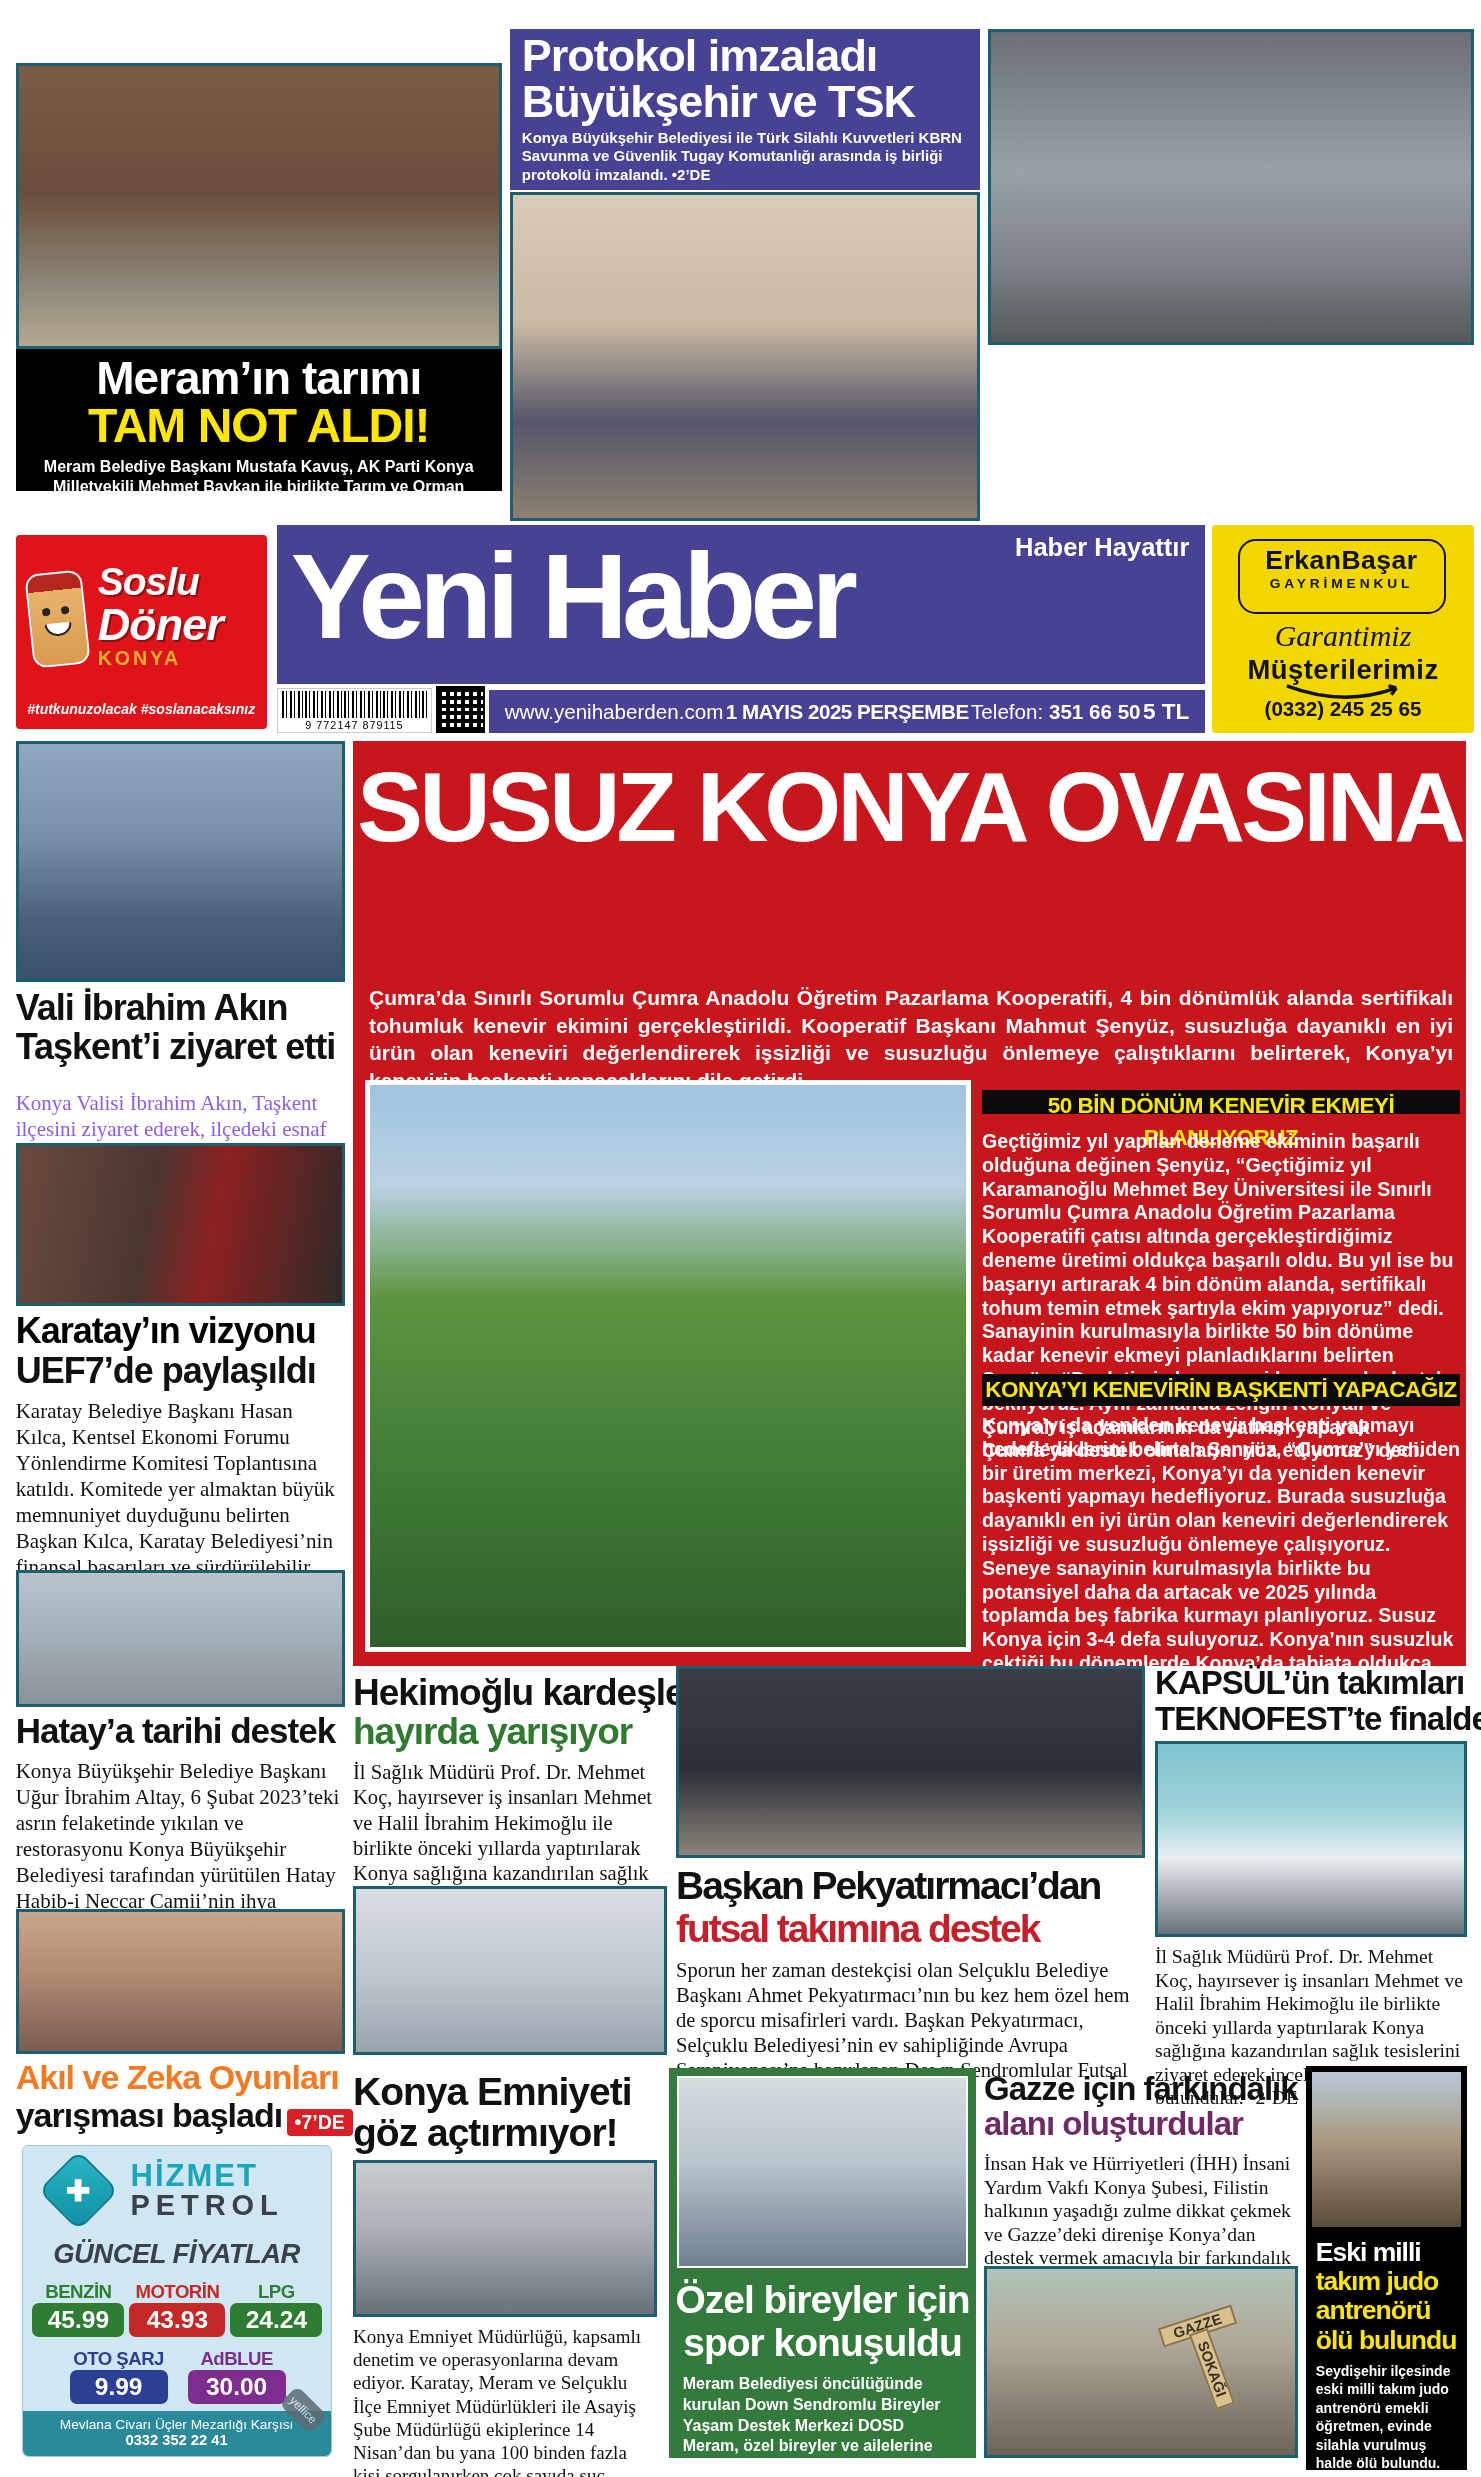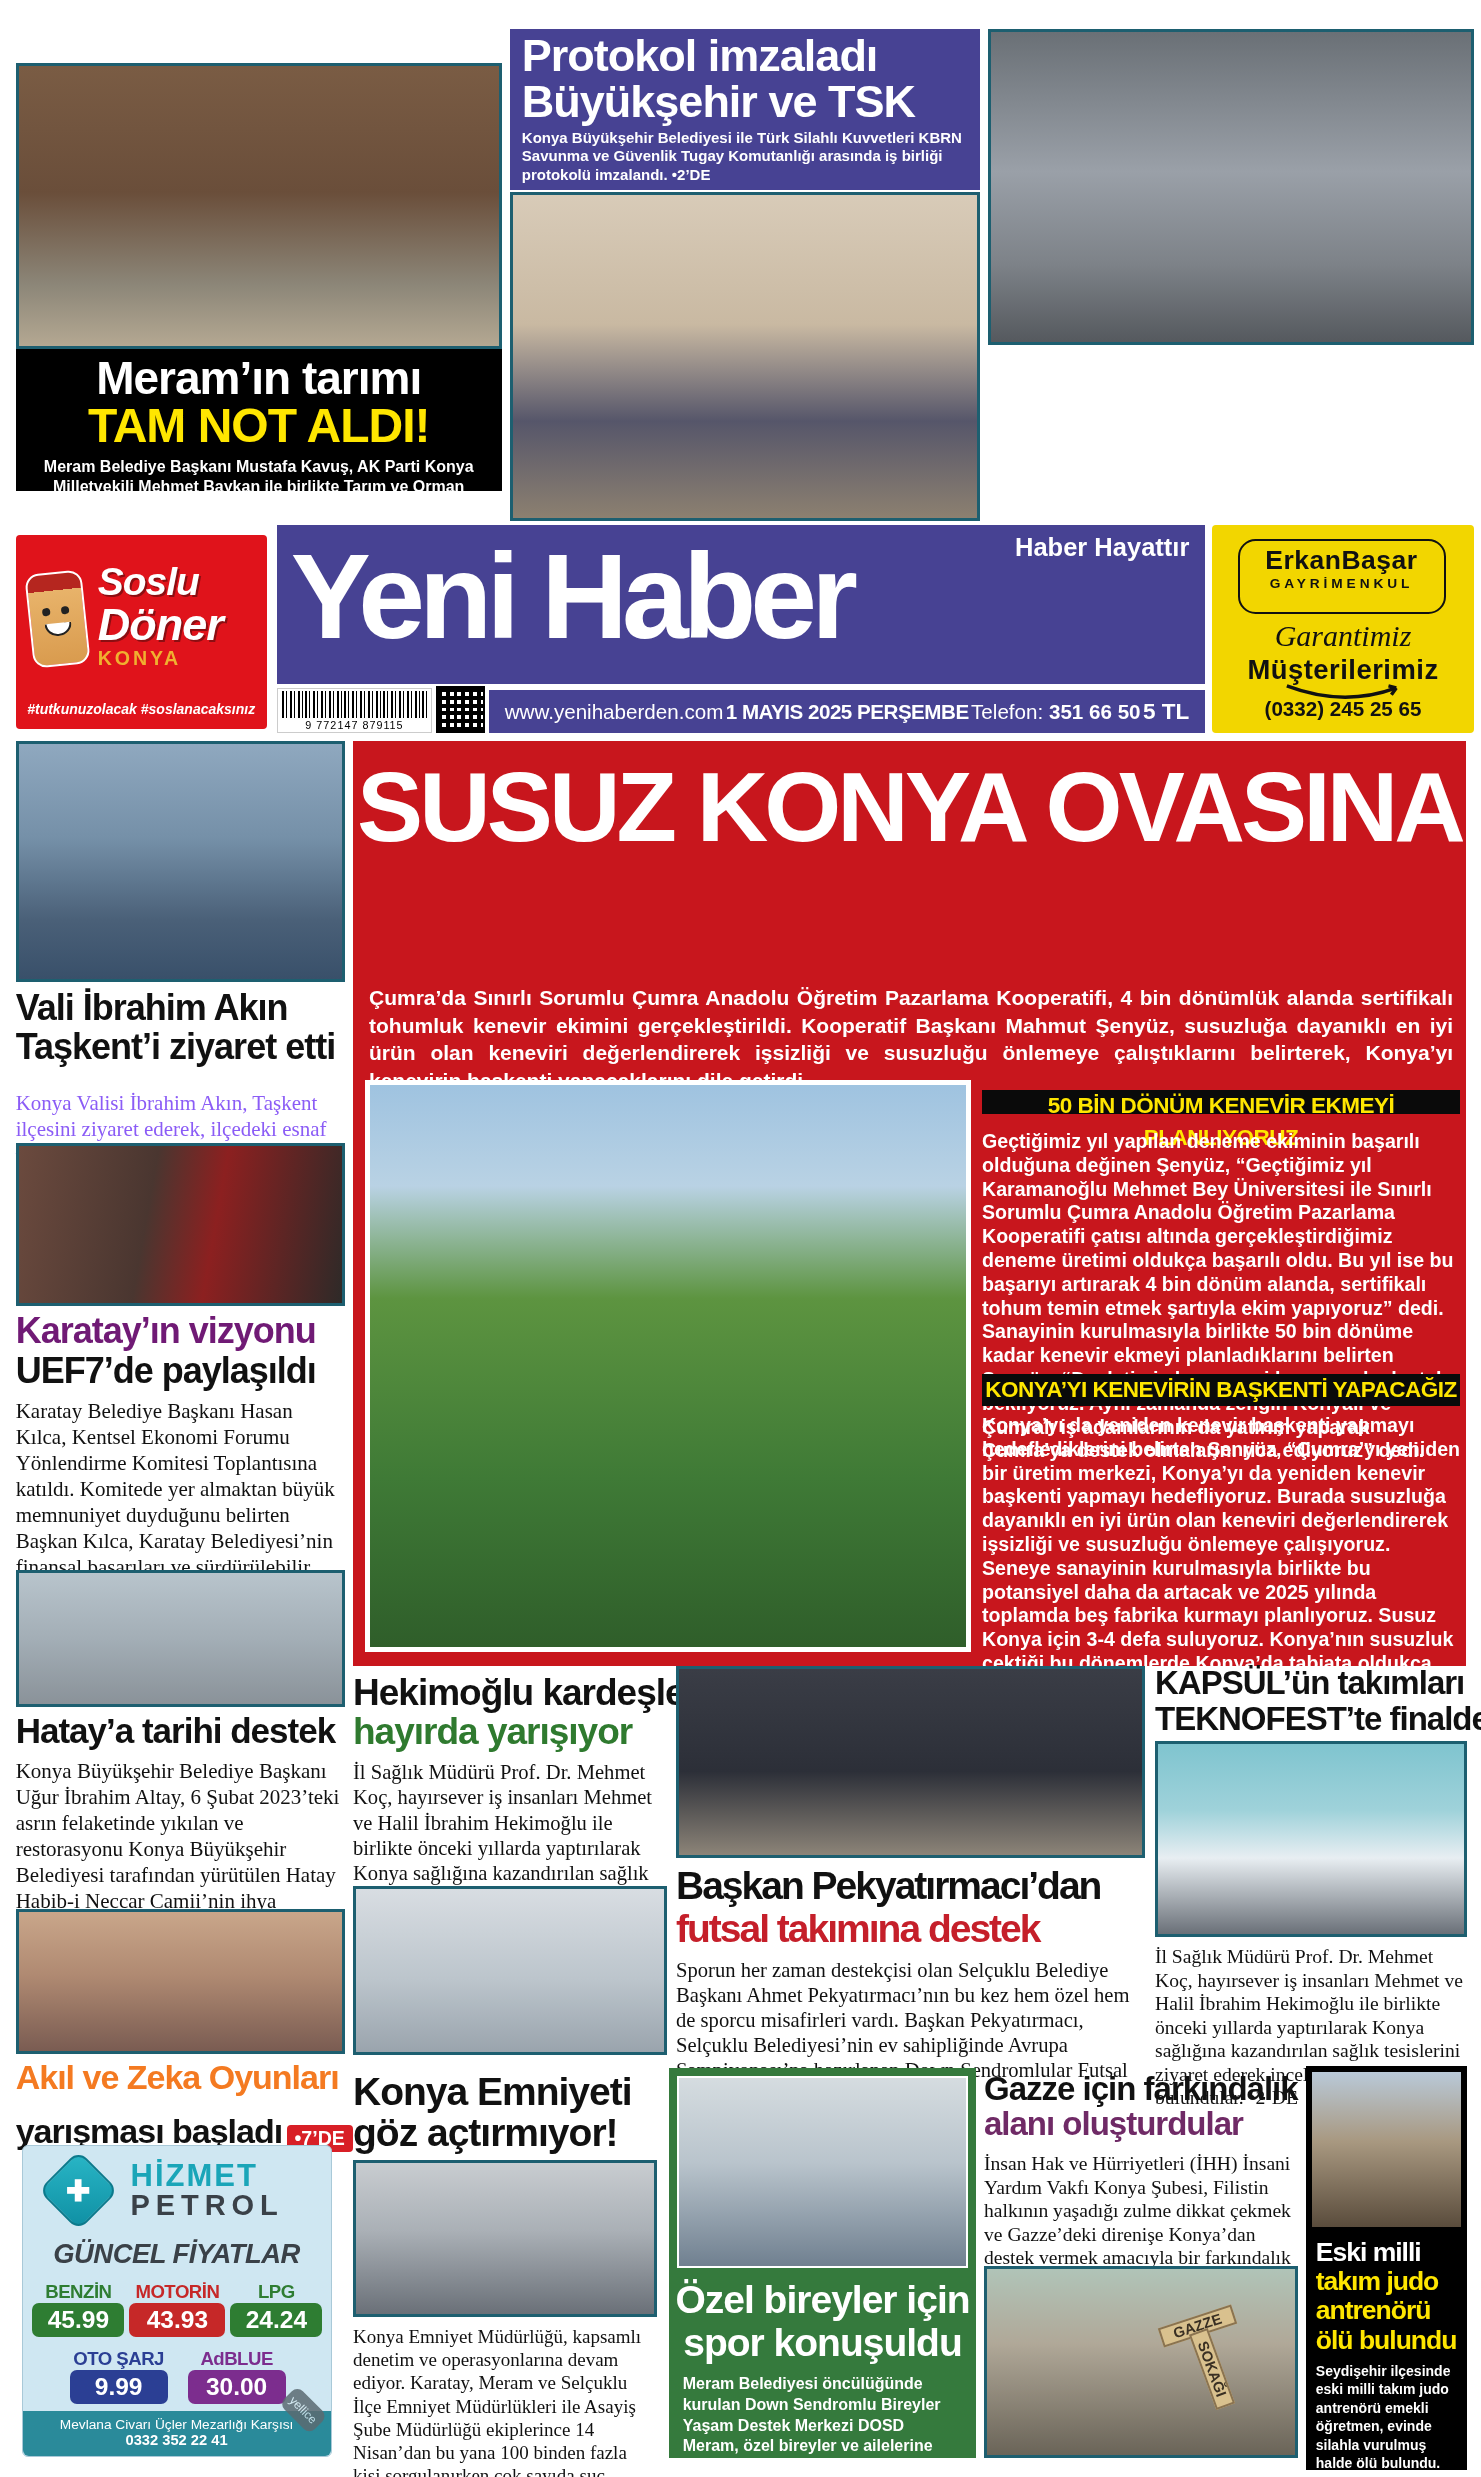--- a/index.html
+++ b/index.html
@@ -93,29 +93,29 @@
   <div class="blackbar" style="position:absolute;left:982px;top:1090px;width:478px;height:24px;font-size:22.5px;line-height:32px;">50 BİN DÖNÜM KENEVİR EKMEYİ PLANLIYORUZ</div>
   <div class="white" style="position:absolute;left:982px;top:1130px;width:482px;font-size:19.6px;font-weight:600;line-height:1.215;">Geçtiğimiz yıl yapılan deneme ekiminin başarılı olduğuna değinen Şenyüz, “Geçtiğimiz yıl Karamanoğlu Mehmet Bey Üniversitesi ile Sınırlı Sorumlu Çumra Anadolu Öğretim Pazarlama Kooperatifi çatısı altında gerçekleştirdiğimiz deneme üretimi oldukça başarılı oldu. Bu yıl ise bu başarıyı artırarak 4 bin dönüm alanda, sertifikalı tohum temin etmek şartıyla ekim yapıyoruz” dedi. Sanayinin kurulmasıyla birlikte 50 bin dönüme kadar kenevir ekmeyi planladıklarını belirten Şenyüz, “Devletimizden sanayi konusunda destek bekliyoruz. Aynı zamanda zengin Konyalı ve Çumralı iş adamlarının da yatırım yaparak Çumra’ya destek olmalarını rica ediyoruz” dedi.</div>
   <div class="blackbar" style="position:absolute;left:982px;top:1374px;width:478px;height:32px;font-size:22.5px;line-height:32px;">KONYA’YI KENEVİRİN BAŞKENTİ YAPACAĞIZ</div>
   <div class="white" style="position:absolute;left:982px;top:1414px;width:482px;font-size:19.6px;font-weight:600;line-height:1.215;">Konya’yı da yeniden kenevir başkenti yapmayı hedeflediklerini belirten Şenyüz, “Çumra’yı yeniden bir üretim merkezi, Konya’yı da yeniden kenevir başkenti yapmayı hedefliyoruz. Burada susuzluğa dayanıklı en iyi ürün olan keneviri değerlendirerek işsizliği ve susuzluğu önlemeye çalışıyoruz. Seneye sanayinin kurulmasıyla birlikte bu potansiyel daha da artacak ve 2025 yılında toplamda beş fabrika kurmayı planlıyoruz. Susuz Konya için 3-4 defa suluyoruz. Konya’nın susuzluk çektiği bu dönemlerde Konya’da tabiata oldukça faydası olacak Konya için oldukça verim verecek ve getirisi olacak bir proje. Kenevir Konya’ya çok fayda ve katkı sağlayacak” dedi. •BÜŞRA ERKUŞ</div>
 
   <div class="photo" style="left:15.7px;top:741px;width:329px;height:241px;background:linear-gradient(180deg,#8fa8bf 0%,#7590a8 40%,#4a6078 75%,#39506a 100%);"></div>
   <div class="hl nowrap" style="position:absolute;left:15.7px;top:990px;font-size:36px;color:#111;">Vali İbrahim Akın</div>
   <div class="hl nowrap" style="position:absolute;left:15.7px;top:1029px;font-size:36px;color:#111;">Taşkent’i ziyaret etti</div>
   <div class="serif" style="position:absolute;left:15.7px;top:1074px;width:329px;font-size:21px;line-height:1.25;color:#8b5cf6;margin-top:16px;">Konya Valisi İbrahim Akın, Taşkent ilçesini ziyaret ederek, ilçedeki esnaf ve vatandaşlarla sohbet etti. •10’DA</div>
   <div class="photo" style="left:15.7px;top:1143px;width:329px;height:163px;background:linear-gradient(100deg,#6b4a3e 0%,#4a3630 40%,#8c2020 60%,#2e2a28 100%);"></div>
-  <div class="hl nowrap" style="position:absolute;left:15.7px;top:1313px;font-size:36px;color:#701a75;">Karatay’ın vizyonu</div>
+  <div class="hl nowrap" style="position:absolute;left:15.7px;top:1313px;font-size:36px;color:#000000;">Karatay’ın vizyonu</div>
   <div class="hl nowrap" style="position:absolute;left:15.7px;top:1353px;font-size:36px;color:#111;">UEF7’de paylaşıldı</div>
   <div class="serif" style="position:absolute;left:15.7px;top:1398px;width:329px;font-size:21px;line-height:1.24;color:#111;">Karatay Belediye Başkanı Hasan Kılca, Kentsel Ekonomi Forumu Yönlendirme Komitesi Toplantısına katıldı. Komitede yer almaktan büyük memnuniyet duyduğunu belirten Başkan Kılca, Karatay Belediyesi’nin finansal başarıları ve sürdürülebilir kalkınma vizyonunu katılımcılarla paylaştı. •6’DA</div>
   <div class="photo" style="left:15.7px;top:1570px;width:329px;height:137px;background:linear-gradient(180deg,#b8c4cc 0%,#a3aeb6 50%,#8a9299 100%);"></div>
   <div class="hl nowrap" style="position:absolute;left:15.7px;top:1713px;font-size:35px;color:#111;">Hatay’a tarihi destek</div>
   <div class="serif" style="position:absolute;left:15.7px;top:1758px;width:329px;font-size:21px;line-height:1.24;color:#111;">Konya Büyükşehir Belediye Başkanı Uğur İbrahim Altay, 6 Şubat 2023’teki asrın felaketinde yıkılan ve restorasyonu Konya Büyükşehir Belediyesi tarafından yürütülen Hatay Habib-i Neccar Camii’nin ihya sürecinde çalışmaların titizlikle devam ettiğini söyledi. •2’DE</div>
   <div class="photo" style="left:15.7px;top:1909px;width:329px;height:145px;background:linear-gradient(180deg,#c9a68a 0%,#b08a72 45%,#7a5c52 100%);"></div>
   <div class="hl nowrap" style="position:absolute;left:15.7px;top:2060px;font-size:34px;color:#f47a21;">Akıl ve Zeka Oyunları</div>
-  <div class="abs nowrap" style="left:15.7px;top:2098px;margin-top:16px;">
+  <div class="abs nowrap" style="left:15.7px;top:2098px;">
     <span class="hl" style="font-size:34px;color:#111;">yarışması başladı</span>
     <span class="badge">•7’DE</span>
   </div>
 
   <div class="abs" style="left:21.6px;top:2145px;width:310px;height:312px;background:#cfe7f2;border:1px solid #a9c9d8;border-radius:5.9px;">
     <div class="abs" style="left:27.4px;top:15.7px;width:57px;height:57px;background:linear-gradient(135deg,#29b6c6,#0f8fa3);border:2.9px solid #0c7a8c;border-radius:11.8px;transform:rotate(45deg);">
       <span style="position:absolute;left:0;right:0;top:9.8px;text-align:center;color:#fff;font-weight:bold;font-size:29px;transform:rotate(-45deg);">✚</span>
     </div>
     <div class="abs" style="left:108px;top:13.7px;">
       <div class="hl nowrap" style="font-size:31px;color:#1aa5b8;letter-spacing:2px;">HİZMET</div>

